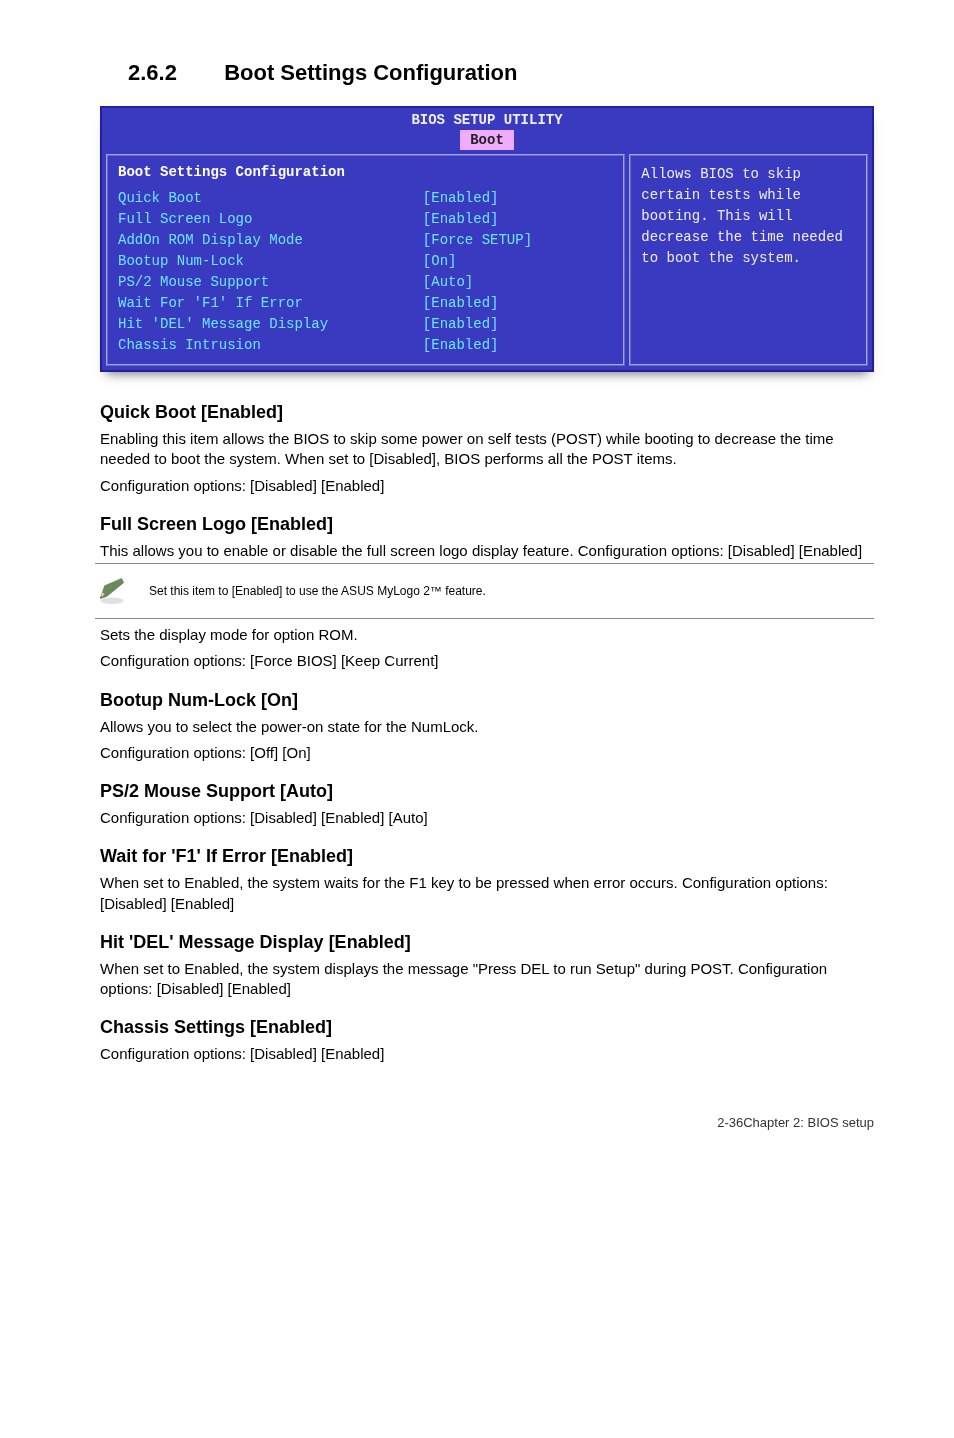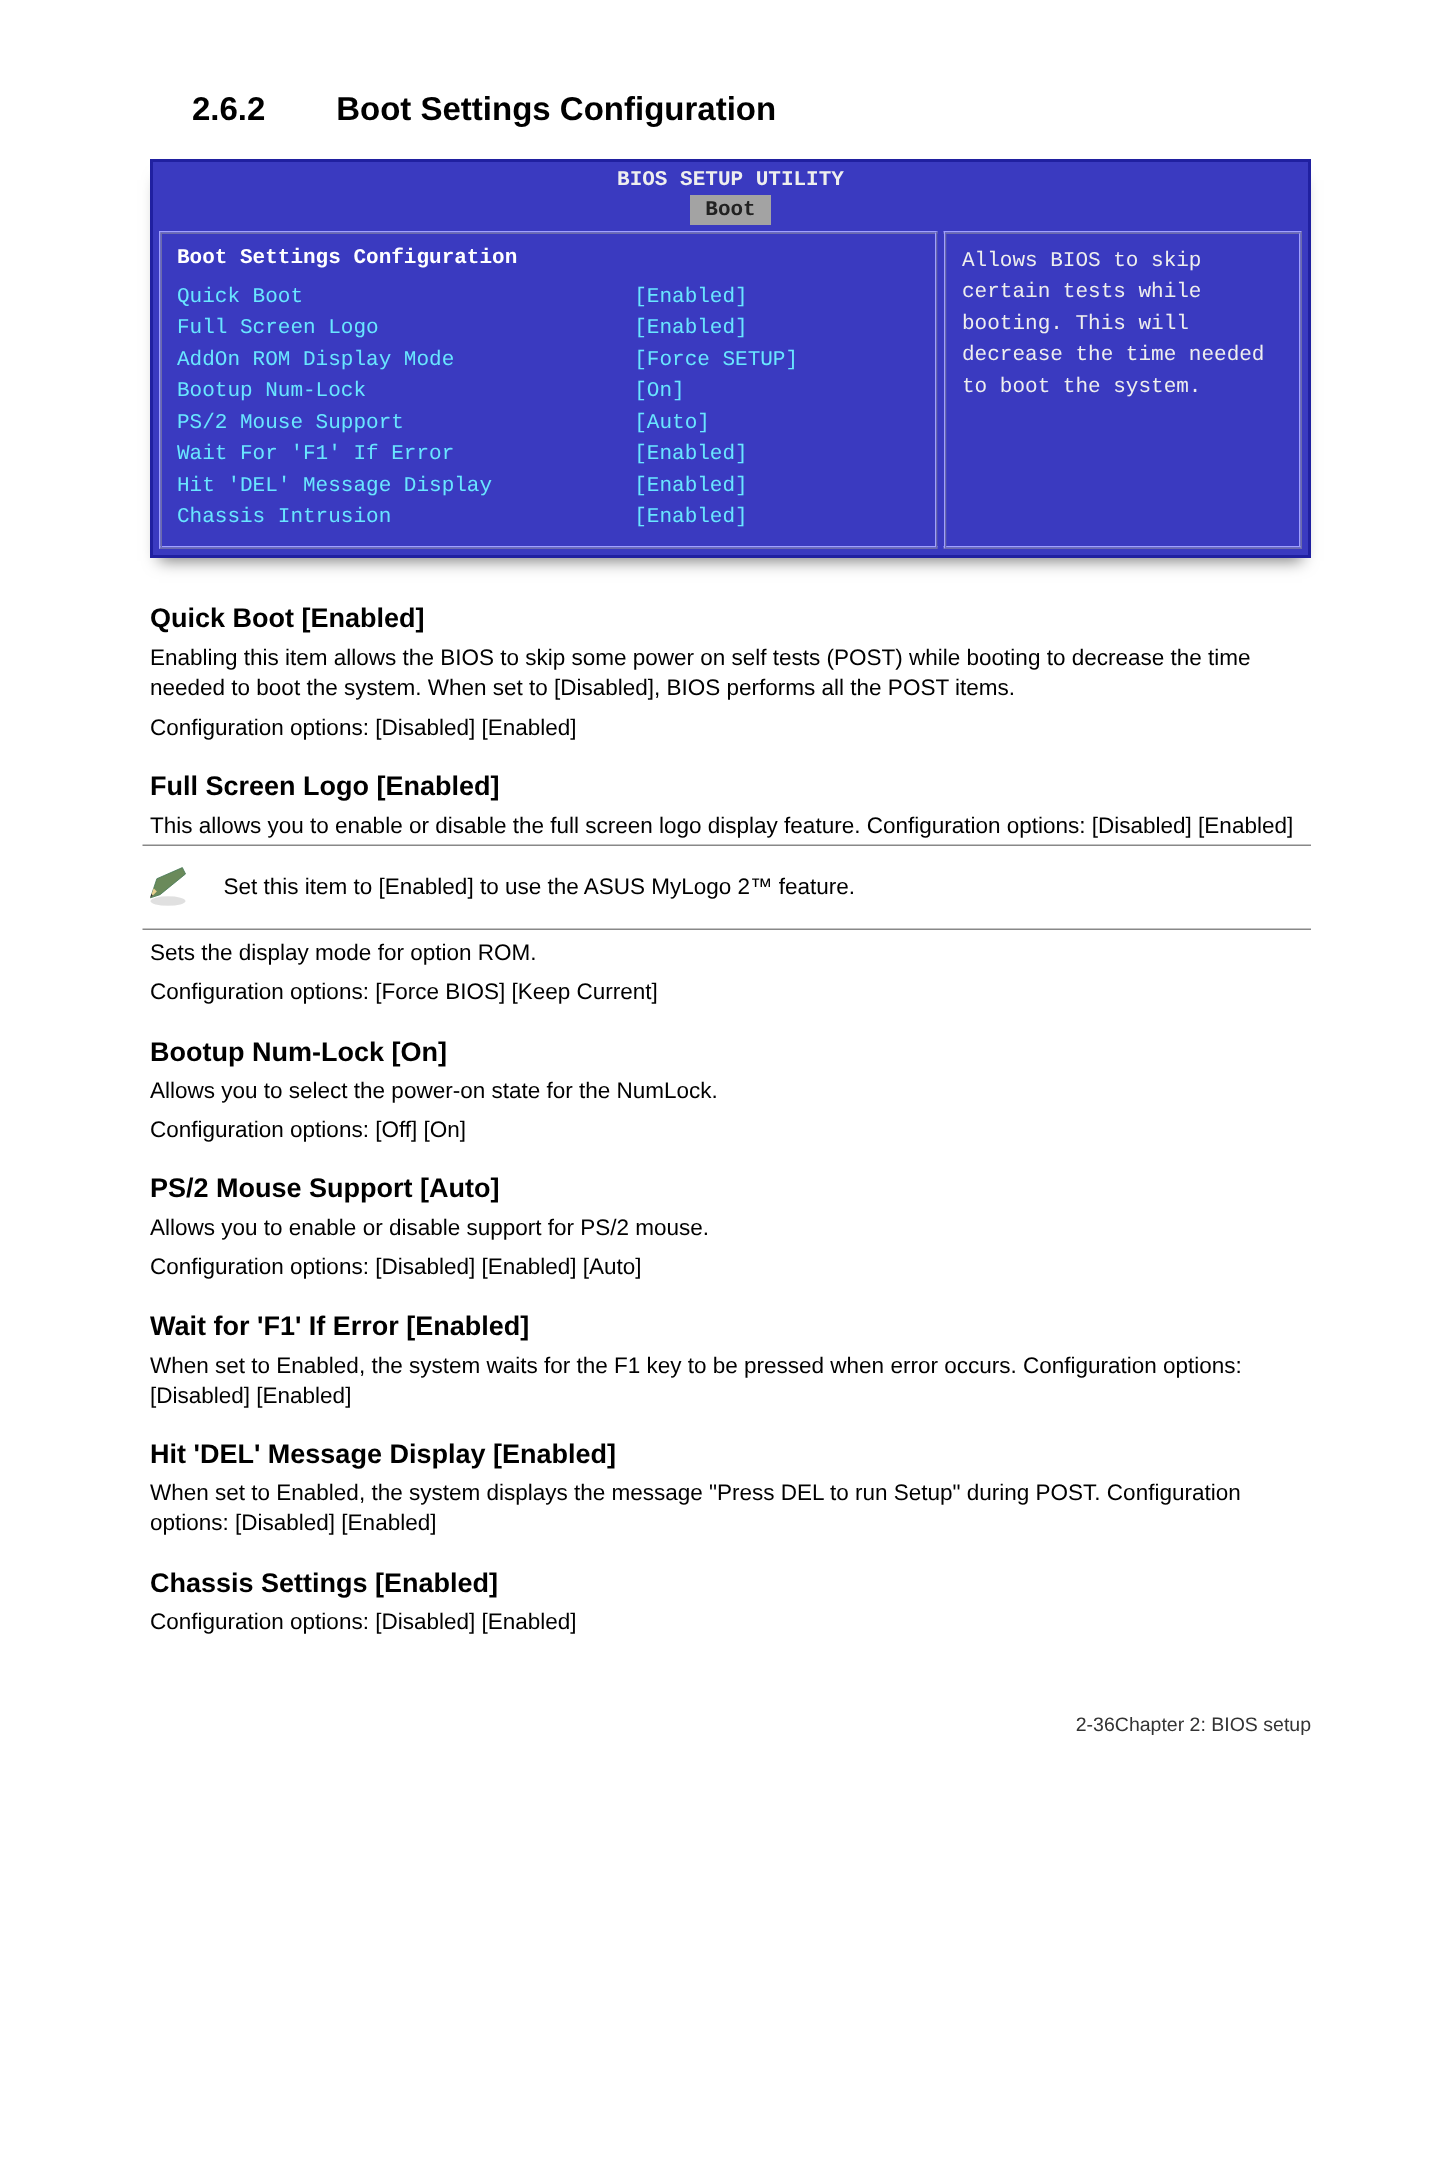--- a/index.html
+++ b/index.html
@@ -36,21 +36,21 @@
   }
   .bios-header {
     color: #eee;
     text-align: center;
     font-weight: bold;
     padding: 4px 0 0 0;
     position: relative;
   }
   .bios-tab {
     display: inline-block;
-    background: #a3a3a3;
+    background: #f0abfc;
     color: #222;
     padding: 2px 10px;
     margin-top: 2px;
   }
   .bios-body {
     display: flex;
   }
   .bios-left {
     flex: 3;
     border: 2px ridge #a0a0ff;
@@ -97,21 +97,21 @@
     border-top: 1px solid #888;
     border-bottom: 1px solid #888;
     margin: 6px 0 6px 40px;
     padding: 8px 0;
   }
   .note-icon svg {
     width: 34px;
     height: 34px;
   }
   .note-text {
-    font-size: 15px;
+    font-size: 12px;
     margin-left: 20px;
     text-align: center;
   }
   .footer {
     display: flex;
     justify-content: flex-end;
     font-size: 13px;
     margin-top: 50px;
     color: #333;
   }
@@ -199,21 +199,20 @@
   </div>
 
   <p class="item-text">Sets the display mode for option ROM.</p>
   <p class="item-text">Configuration options: [Force BIOS] [Keep Current]</p>
 
   <h3 class="item-title">Bootup Num-Lock [On]</h3>
   <p class="item-text">Allows you to select the power-on state for the NumLock.</p>
   <p class="item-text">Configuration options: [Off] [On]</p>
 
   <h3 class="item-title">PS/2 Mouse Support [Auto]</h3>
-  <p class="item-text">Allows you to enable or disable support for PS/2 mouse.</p>
   <p class="item-text">Configuration options: [Disabled] [Enabled] [Auto]</p>
 
   <h3 class="item-title">Wait for 'F1' If Error [Enabled]</h3>
   <p class="item-text">When set to Enabled, the system waits for the F1 key to be pressed when error occurs. Configuration options: [Disabled] [Enabled]</p>
 
   <h3 class="item-title">Hit 'DEL' Message Display [Enabled]</h3>
   <p class="item-text">When set to Enabled, the system displays the message "Press DEL to run Setup" during POST. Configuration options: [Disabled] [Enabled]</p>
 
   <h3 class="item-title">Chassis Settings [Enabled]</h3>
   <p class="item-text">Configuration options: [Disabled] [Enabled]</p>

